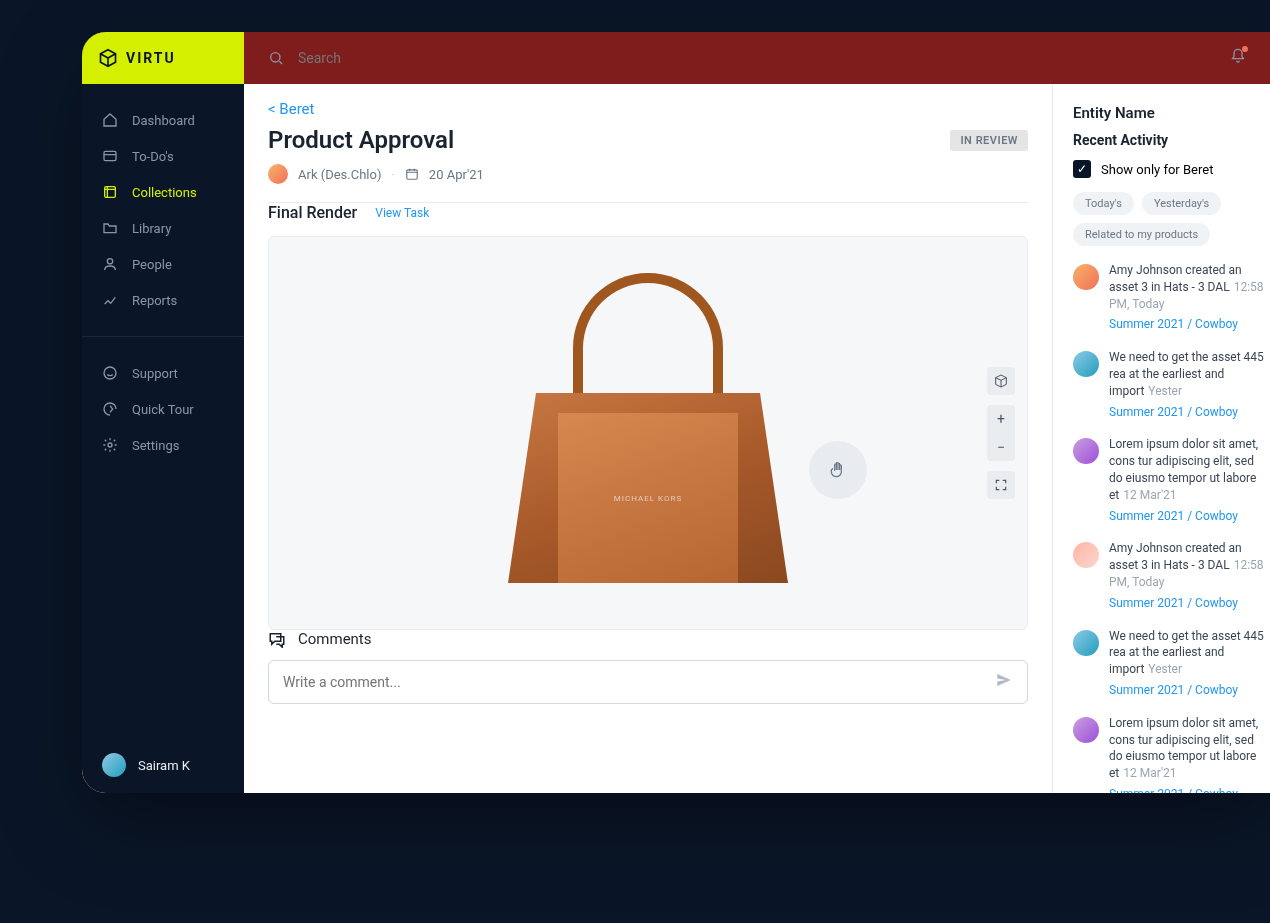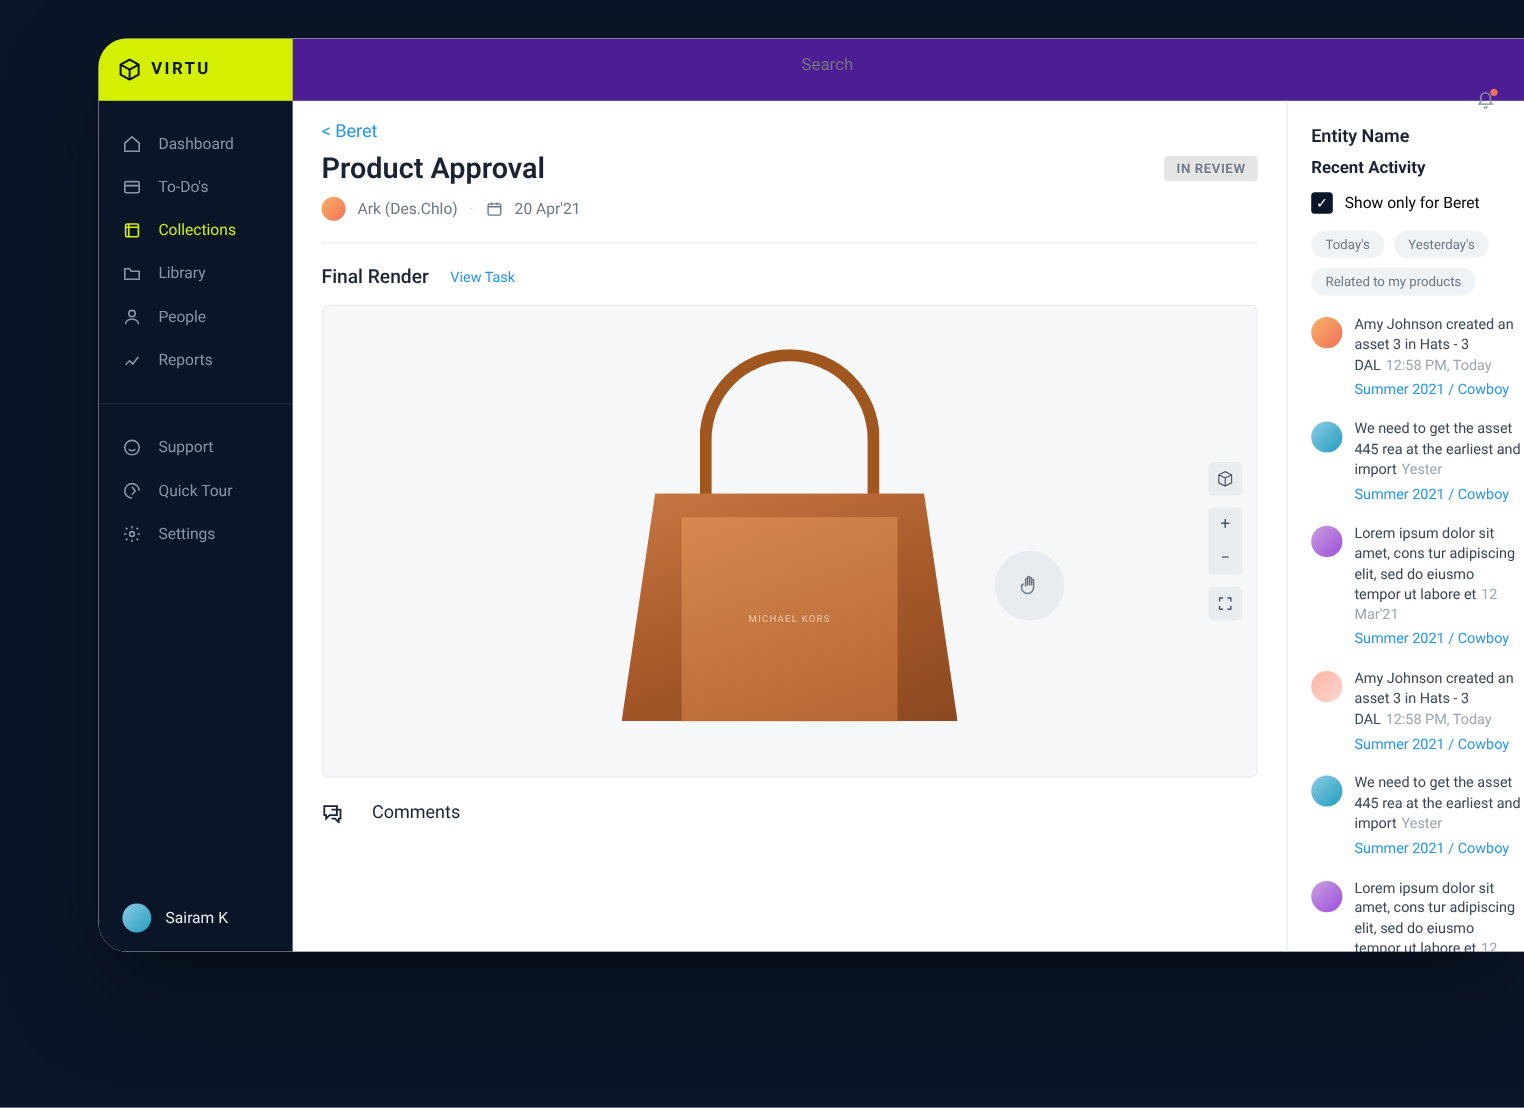--- a/index.html
+++ b/index.html
@@ -12,53 +12,53 @@
 .nav-list { padding: 18px 0; border-bottom: 1px solid rgba(255,255,255,0.08); }
 .nav-item { display: flex; align-items: center; gap: 14px; padding: 10px 20px; color: #8a95a5; font-size: 13px; cursor: pointer; }
 .nav-item.active { color: #d4f000; }
 .nav-item svg { width: 16px; height: 16px; flex-shrink: 0; }
 .sidebar-user { margin-top: auto; display: flex; align-items: center; gap: 12px; padding: 16px 20px; color: #e8ecf0; font-size: 13px; }
 .avatar { width: 24px; height: 24px; border-radius: 50%; background: linear-gradient(135deg,#f7b267,#f27059); flex-shrink: 0; }
 .avatar.a2 { background: linear-gradient(135deg,#8ecae6,#219ebc); }
 .avatar.a3 { background: linear-gradient(135deg,#c9a0dc,#9d4edd); }
 .avatar.a4 { background: linear-gradient(135deg,#ffb5a7,#fcd5ce); }
 .main { flex: 1; display: flex; flex-direction: column; background: #fff; min-width: 0; }
-.topbar { height: 52px; background: #4c1d95; display: flex; align-items: center; padding: 0 24px; gap: 14px; flex-direction: column; }
+.topbar { height: 52px; background: #7f1d1d; display: flex; align-items: center; padding: 0 24px; gap: 14px; }
 .topbar svg { width: 16px; height: 16px; color: #8a95a5; }
 .search-input { background: transparent; border: none; color: #8a95a5; font-size: 14px; outline: none; flex: 1; }
 .bell { margin-left: auto; position: relative; cursor: pointer; }
 .bell::after { content:''; position:absolute; top:-2px; right:-2px; width:6px; height:6px; background:#f27059; border-radius:50%; }
 .content { flex: 1; display: flex; min-height: 0; }
 .center { flex: 1; padding: 16px 24px 24px; overflow: auto; }
 .breadcrumb { color: #2196f3; font-size: 15px; cursor: pointer; }
 .page-header { display: flex; align-items: center; margin-top: 8px; }
 .page-title { font-size: 24px; font-weight: 600; color: #1a2332; }
 .status-badge { margin-left: auto; background: #e5e5e5; color: #6b7785; font-size: 11px; font-weight: 600; padding: 4px 10px; border-radius: 3px; letter-spacing: 0.5px; }
 .meta-row { display: flex; align-items: center; gap: 10px; margin-top: 10px; color: #6b7785; font-size: 13px; padding-bottom: 18px; border-bottom: 1px solid #e8ecf0; }
 .meta-row .avatar { width: 20px; height: 20px; }
 .meta-dot { color: #c0c8d0; }
-.section-header { display: flex; align-items: center; gap: 18px; margin-top: 18px; }
+.section-header { display: flex; align-items: center; gap: 18px; }
 .section-title { font-size: 16px; font-weight: 500; color: #1a2332; }
 .view-link { color: #2196f3; font-size: 12px; cursor: pointer; }
 .render-box { margin-top: 14px; height: 394px; background: #f5f7f9; border: 1px solid #e8ecf0; border-radius: 6px; position: relative; display: flex; align-items: center; justify-content: center; }
 .bag { position: relative; width: 320px; height: 340px; }
 .bag-handle { position:absolute; top:10px; left:50%; transform:translateX(-50%); width:150px; height:130px; border:10px solid #a0561f; border-bottom:none; border-radius:75px 75px 0 0; }
 .bag-body { position:absolute; bottom:20px; left:50%; transform:translateX(-50%); width:280px; height:190px; background: linear-gradient(160deg,#c77843 0%,#a85a2a 50%,#8b4820 100%); clip-path: polygon(10% 0, 90% 0, 100% 100%, 0 100%); }
 .bag-front { position:absolute; bottom:20px; left:50%; transform:translateX(-50%); width:180px; height:170px; background: linear-gradient(160deg,#d68850,#b56632); }
 .bag-label { position:absolute; top:50%; left:50%; transform:translate(-50%,-50%); color:rgba(255,255,255,0.6); font-size:8px; letter-spacing:1px; }
 .drag-circle { position: absolute; right: 160px; top: 52%; width: 58px; height: 58px; border-radius: 50%; background: #e8ecf0; display:flex; align-items:center; justify-content:center; color:#6b7785; cursor: grab; }
 .tool-col { position: absolute; right: 12px; top: 50%; transform: translateY(-50%); display: flex; flex-direction: column; gap: 10px; }
 .tool-btn { width: 28px; height: 28px; background: #eaedf0; border-radius: 4px; display: flex; align-items: center; justify-content: center; color: #4a5565; cursor: pointer; font-size: 14px; }
 .tool-group { background:#eaedf0; border-radius:4px; display:flex; flex-direction:column; }
 .tool-group .tool-btn { background: transparent; }
-.comments-header { display: flex; align-items: center; gap: 24px; margin-top: 20px; color: #1a2332; font-size: 15px; }
+.comments-header { display: flex; align-items: center; gap: 12px; color: #1a2332; font-size: 15px; }
 .comment-input-wrap { margin-top: 12px; display: flex; align-items: center; border: 1px solid #d0d8e0; border-radius: 6px; padding: 10px 14px; }
 .comment-input { flex: 1; border: none; outline: none; font-size: 14px; color: #6b7785; }
 .send-btn { color: #b0bac4; cursor: pointer; }
-.rightpanel { width: 198px; border-left: 1px solid #e8ecf0; padding: 20px 0 20px 20px; overflow: auto; font-size: 13px; }
+.rightpanel { width: 218px; border-left: 1px solid #e8ecf0; padding: 20px 0 20px 20px; overflow: auto; font-size: 13px; }
 .rp-title { font-weight: 600; font-size: 15px; color: #1a2332; }
 .rp-subtitle { font-weight: 700; font-size: 14px; color: #1a2332; margin-top: 10px; }
 .checkbox-row { display: flex; align-items: center; gap: 10px; margin-top: 12px; cursor: pointer; }
 .checkbox { width: 18px; height: 18px; background: #0a1628; border-radius: 3px; display:flex; align-items:center; justify-content:center; color:#fff; font-size:12px; }
 .chips { display: flex; flex-wrap: wrap; gap: 8px; margin-top: 14px; }
 .chip { background: #f0f3f6; color: #6b7785; font-size: 11px; padding: 5px 12px; border-radius: 12px; cursor: pointer; }
 .activity-list { margin-top: 16px; display: flex; flex-direction: column; gap: 16px; }
 .activity-item { display: flex; gap: 10px; }
 .activity-item .avatar { width: 26px; height: 26px; margin-top: 2px; }
 .activity-body { flex: 1; min-width: 0; font-size: 12px; line-height: 1.4; color: #3a4555; }
@@ -213,20 +213,28 @@
             </div>
           </div>
         </div>
 
         <div class="comments-header">
           <svg width="18" height="18" viewBox="0 0 24 24" fill="none" stroke="#1a2332" stroke-width="2">
               <path d="M3 5h14v10H9l-4 4v-4H3V5zM11 9h10v10h-2v4l-4-4h-4"></path>
             </svg>
           <span>Comments</span>
         </div>
+        <div class="comment-input-wrap">
+          <input class="comment-input" placeholder="Write a comment..." style="">
+          <div class="send-btn">
+            <svg width="18" height="18" viewBox="0 0 24 24" fill="currentColor">
+                <path d="M3 20l18-8L3 4v6l12 2-12 2v6z"></path>
+              </svg>
+          </div>
+        </div>
       </div>
 
       <aside class="rightpanel">
         <div class="rp-title">Entity Name</div>
         <div class="rp-subtitle">Recent Activity</div>
         <div class="checkbox-row">
           <div class="checkbox">✓</div>
           <span>Show only for Beret</span>
         </div>
         <div class="chips" id="chips">

